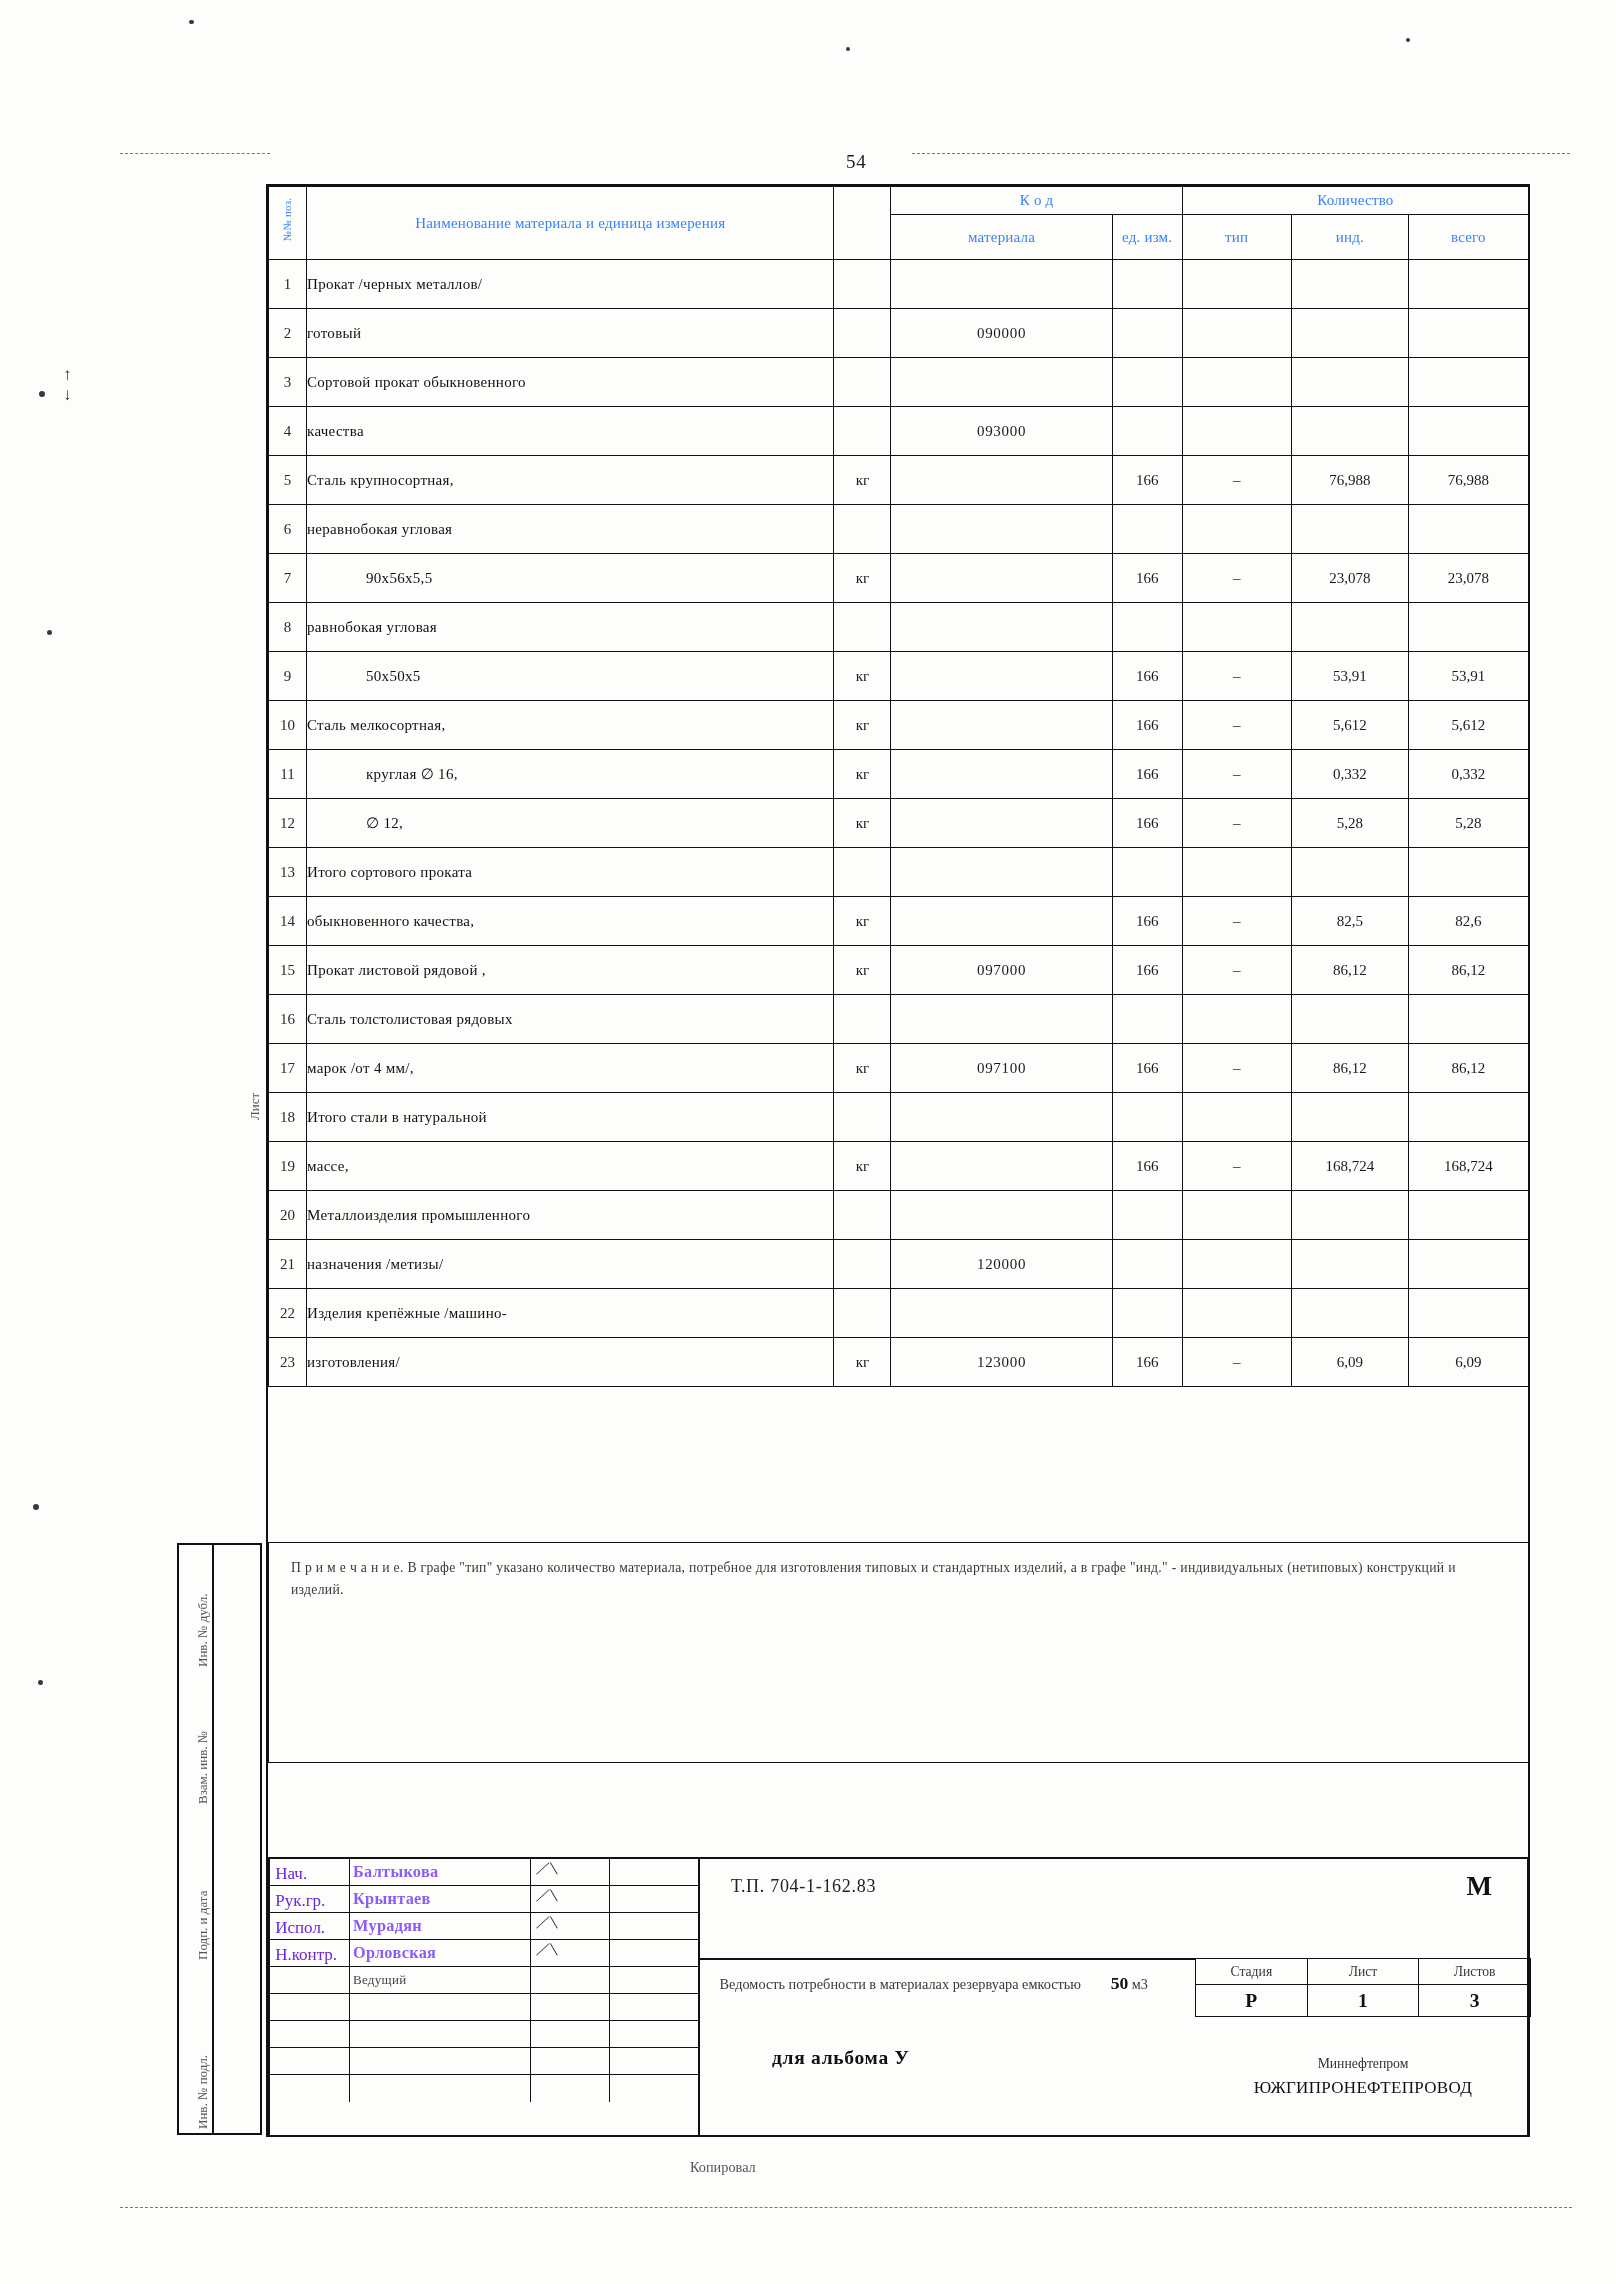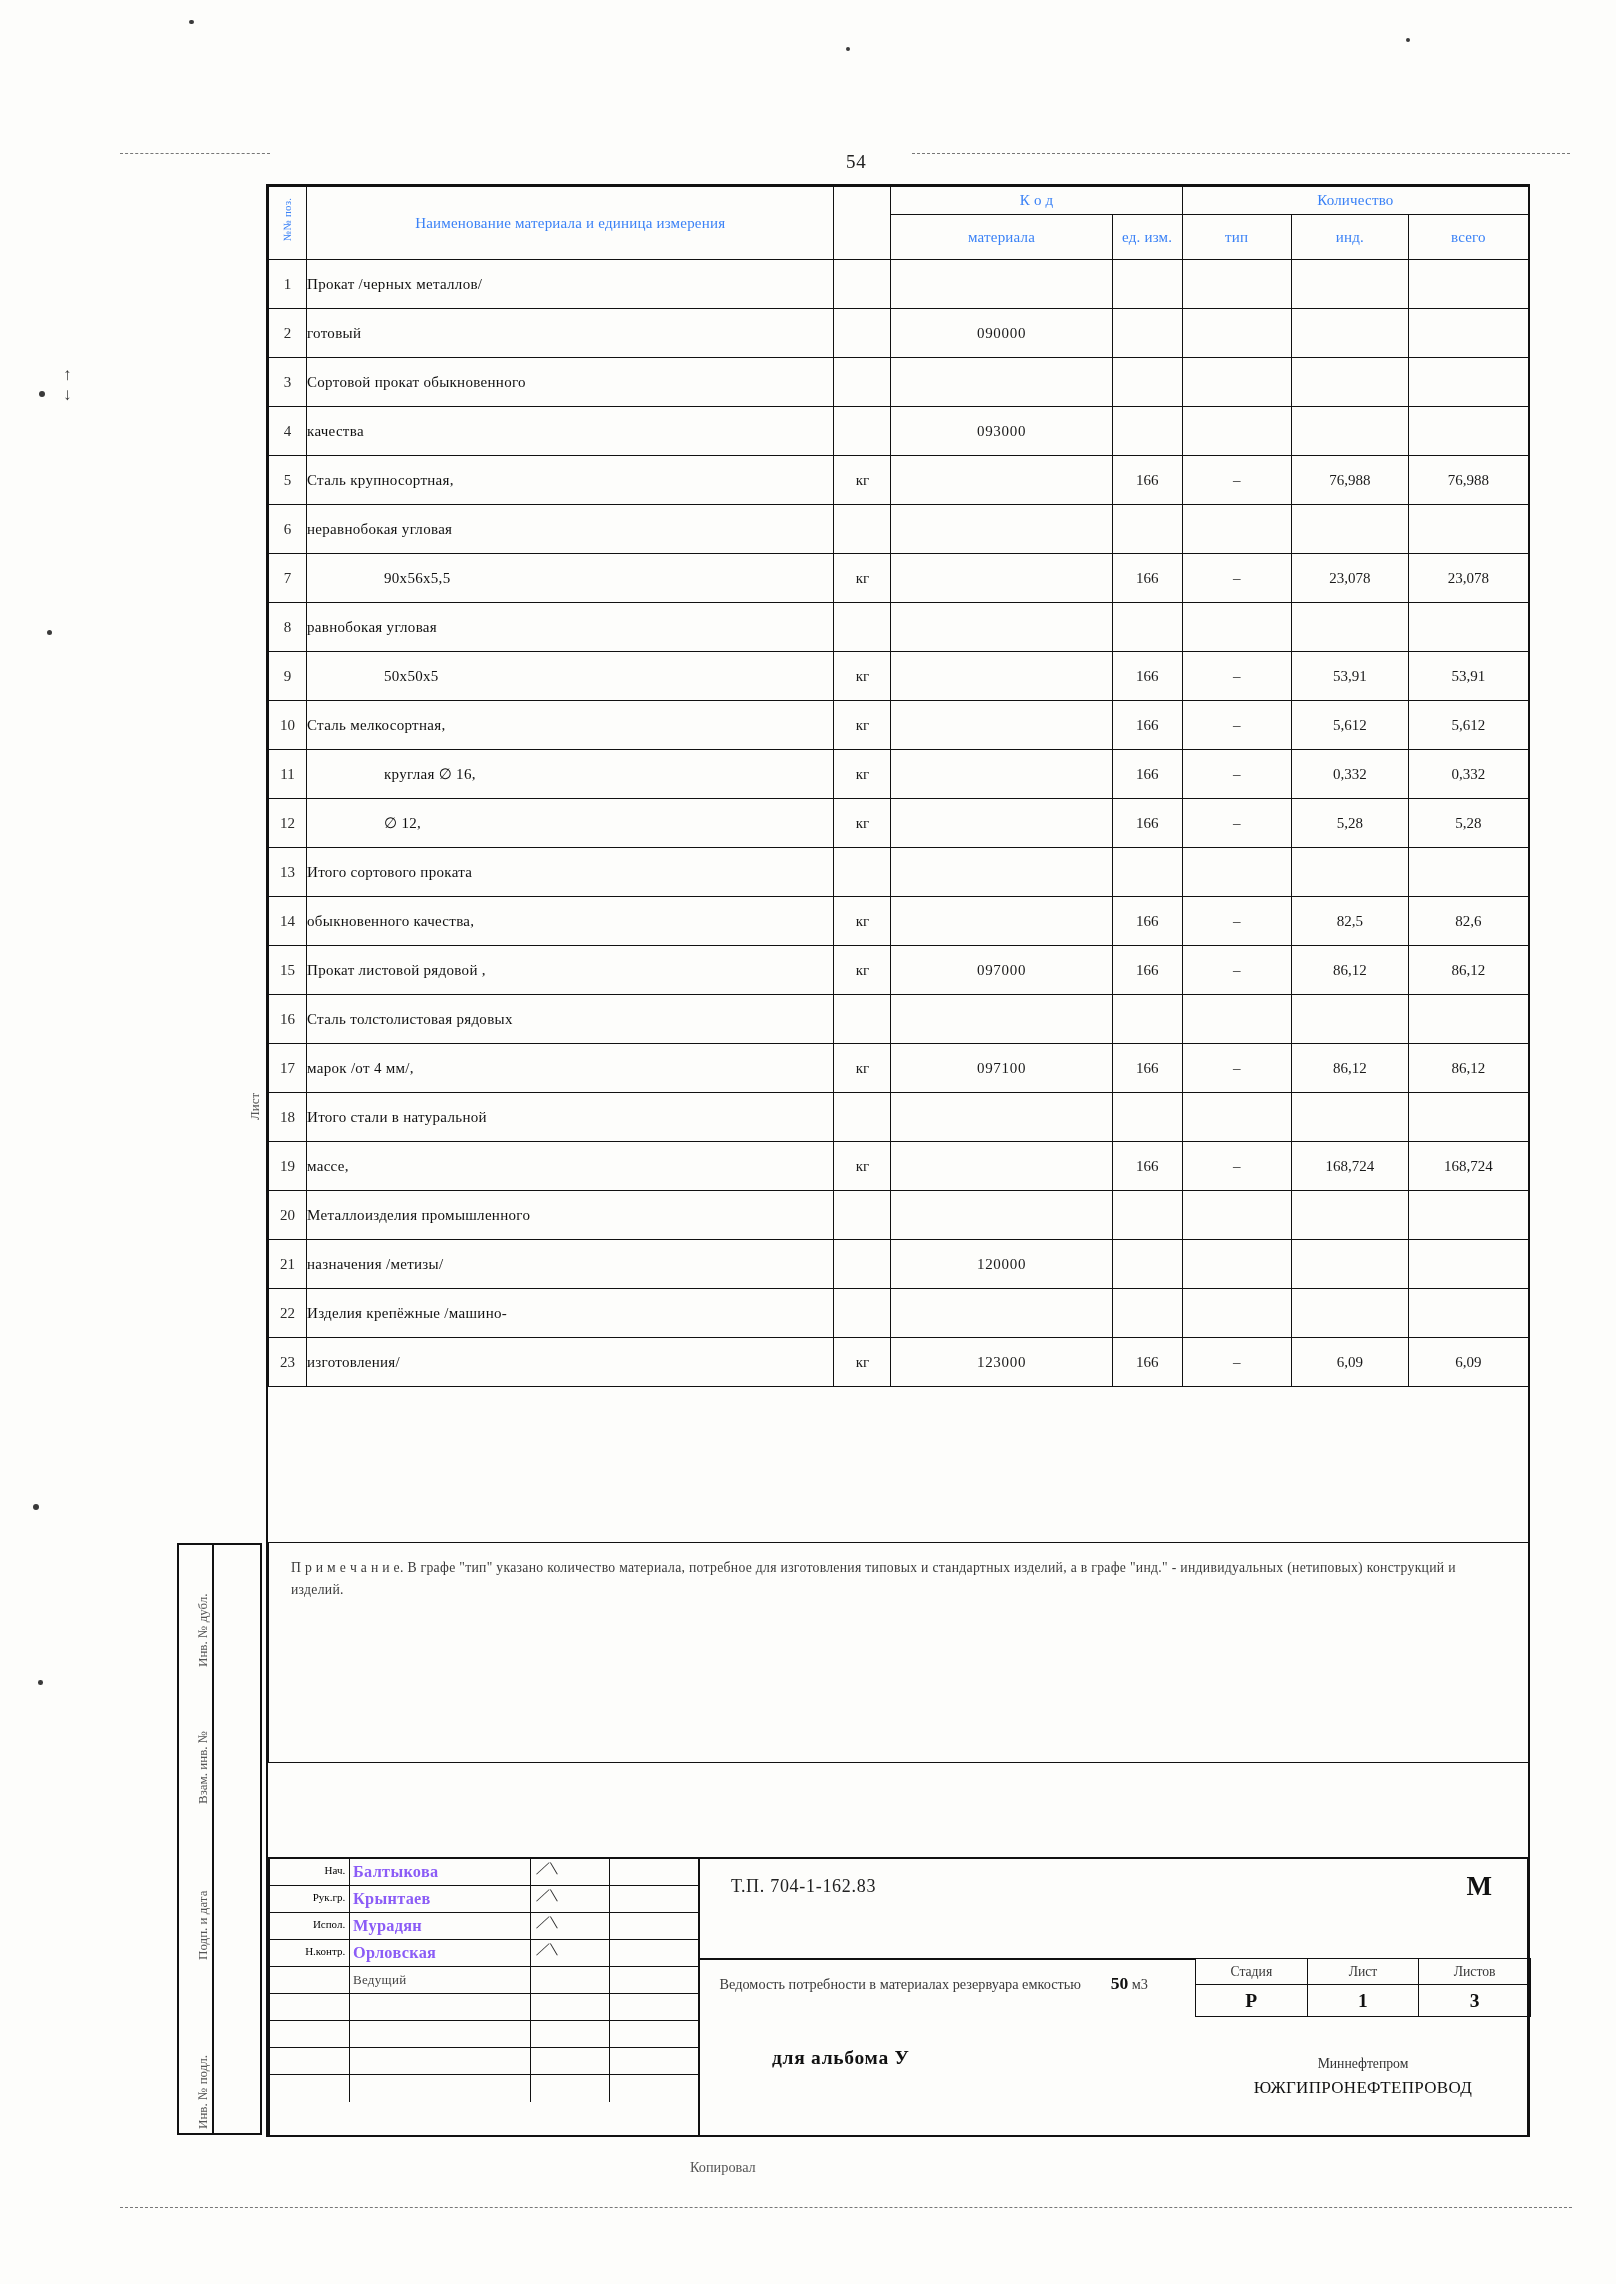--- a/index.html
+++ b/index.html
@@ -122,21 +122,21 @@
     color: #2a2a2a;
   }
   .namecell {
     padding-left: 17px;
     font-size: 17.6px;
     font-weight: bold;
     letter-spacing: 0.3px;
     color: #111;
     height: 48px;
   }
-  .namecell.ind { padding-left: 77px; }
+  .namecell.ind { padding-left: 59px; }
   .unitcell {
     text-align: center;
     font-size: 15.6px;
     font-weight: bold;
   }
   .codecell {
     text-align: center;
     font-size: 18px;
     font-weight: bold;
     letter-spacing: 0.7px;
@@ -192,23 +192,22 @@
     position: relative;
     height: 27px;
     border-bottom: 1.3px solid #111;
     box-sizing: border-box;
   }
   .sig-row:last-child { border-bottom: none; }
   .sig-label {
     position: absolute;
     left: 5.2px; top: 5.2px;
     width: 70px;
-    font-size: 11px;
-    color: #000000;
-    text-align: right;
+    font-size: 17px;
+    color: #6d28d9;
   }
   .sig-name {
     position: absolute;
     left: 83px; top: 2.6px;
     font-size: 16.3px;
     font-weight: bold;
     color: #8b5cf6;
     letter-spacing: 0.3px;
   }
   .sig-div1 { position:absolute; left:79px; top:0; bottom:0; width:1.3px; background:#111; }

